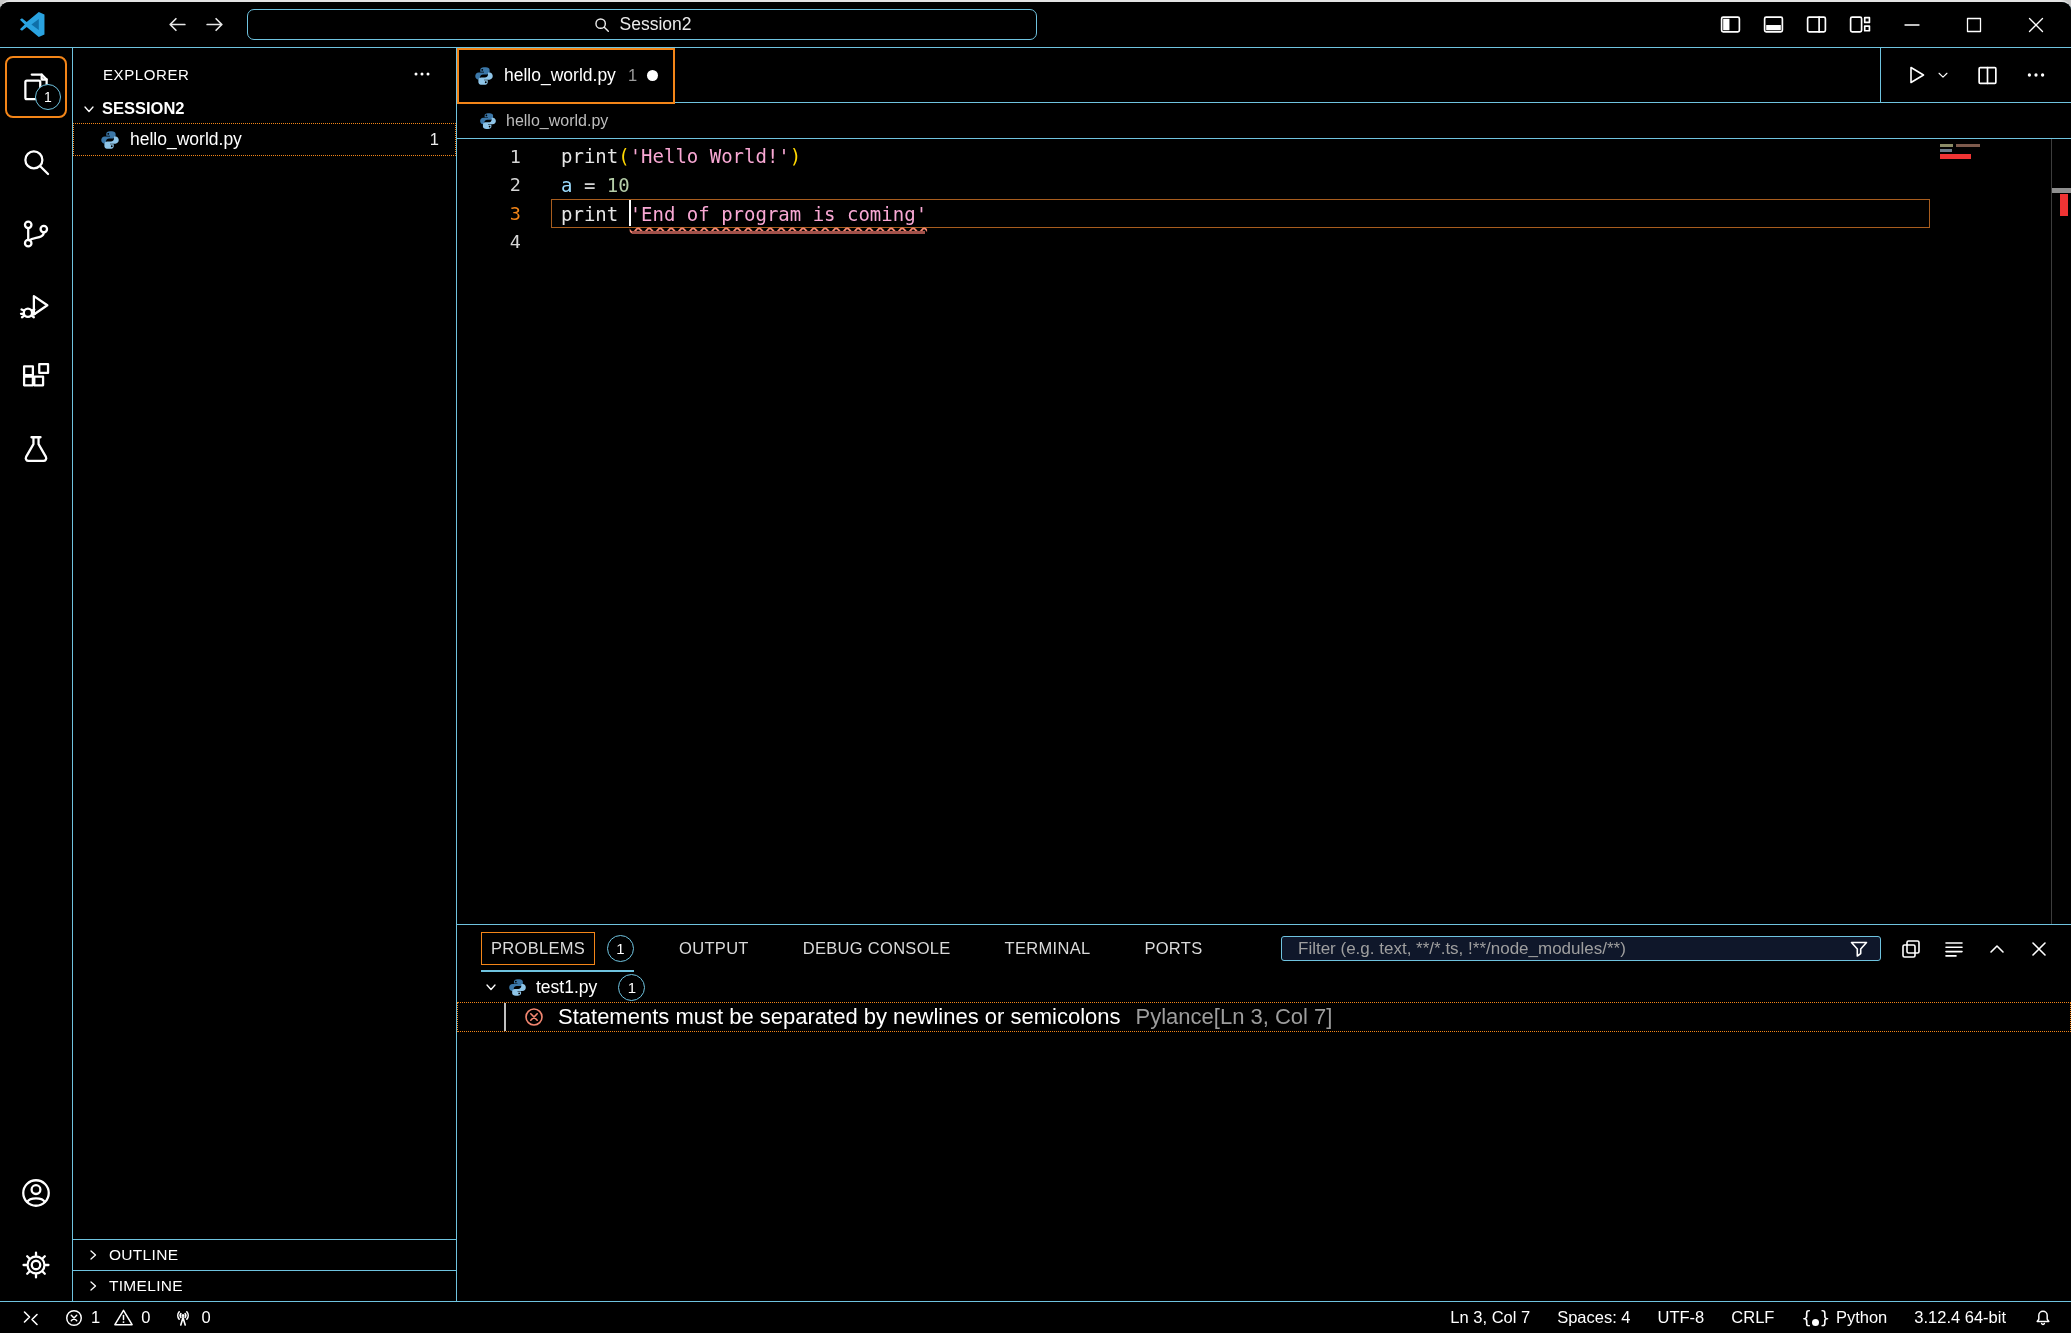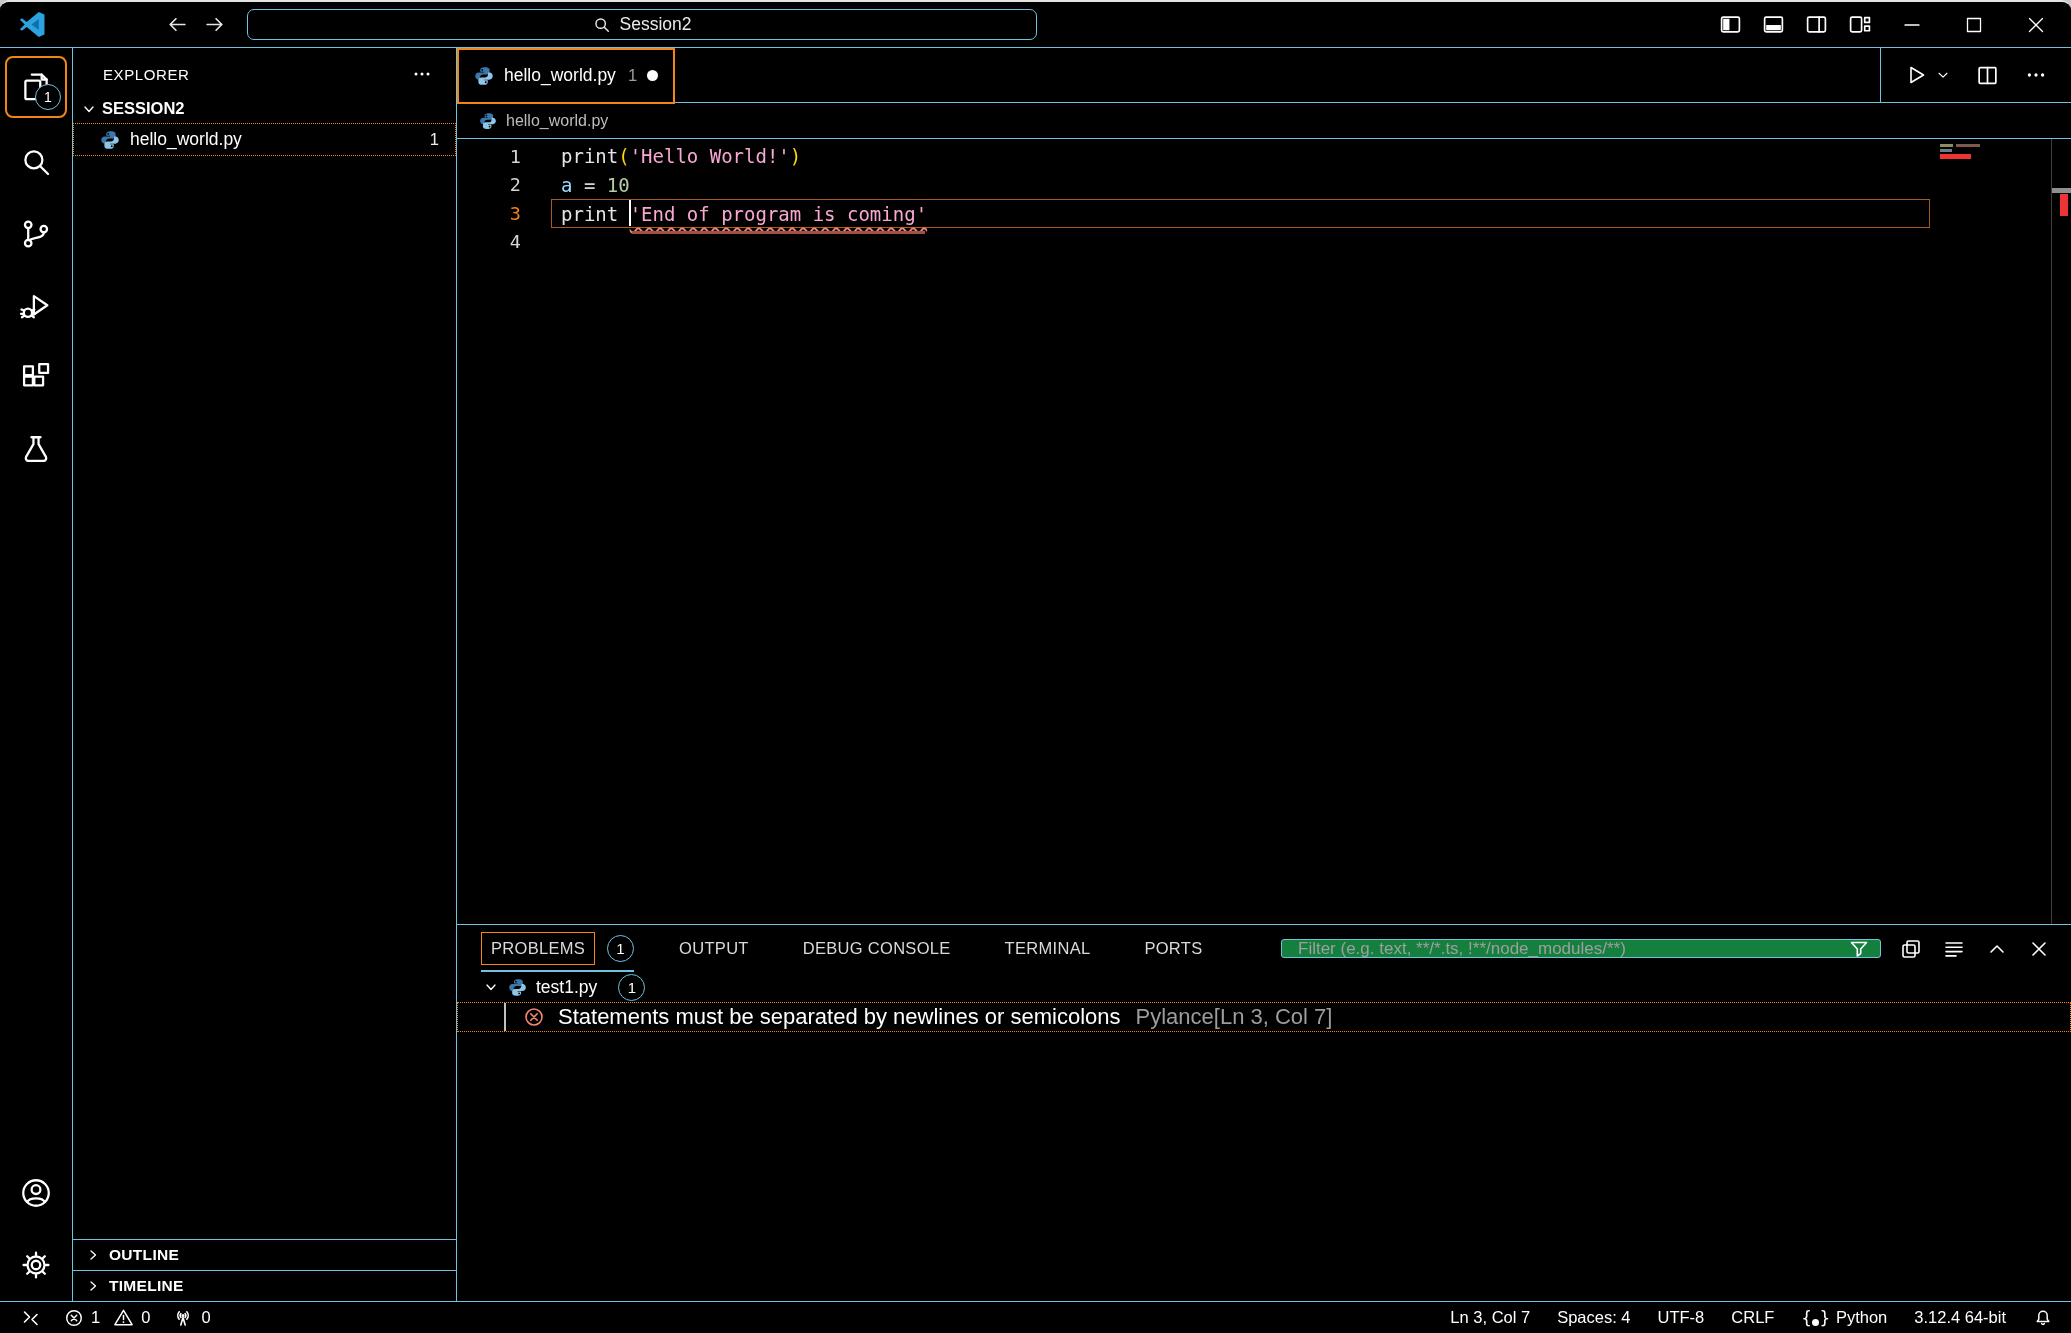--- a/index.html
+++ b/index.html
@@ -47,21 +47,21 @@
   
   .sidebar{flex:0 0 384px;border-right:1.5px solid var(--cb);display:flex;flex-direction:column;background:#000}
   .sb-header{flex:0 0 46px;display:flex;align-items:center;justify-content:space-between;padding:6px 24px 0 30px;
     font-size:15px;letter-spacing:.6px;color:#fff}
   .sb-section{flex:0 0 29px;display:flex;align-items:center;gap:5px;padding-left:8px;font-weight:bold;font-size:16.5px}
   .sb-file{flex:0 0 33px;display:flex;align-items:center;gap:10px;padding:0 16px 0 26px;
     border:1.5px dotted var(--focus);font-size:17.5px}
   .sb-file .fbadge{margin-left:auto;color:#ececec;font-size:16.5px}
   .sb-fill{flex:1}
   .sb-bottom{flex:0 0 31px;border-top:1.5px solid var(--cb);display:flex;align-items:center;gap:8px;
-    padding-left:12px;font-weight:bold;font-size:15.5px;letter-spacing:.3px}
+    padding-left:12px;font-weight:normal;font-size:15.5px;letter-spacing:.3px}
 
   
   .editor-col{flex:1;display:flex;flex-direction:column;min-width:0;background:#000}
   .tabbar{flex:0 0 55px;display:flex;align-items:stretch;border-bottom:1.5px solid var(--cb)}
   .tab{display:flex;align-items:center;gap:10px;padding:0 15px;border:2px solid var(--focus);background:#000;
     font-size:17.5px;margin-bottom:-1.5px;z-index:2}
   .tab-badge{color:#9d9d9d;font-size:16.5px;margin-left:2px}
   .dirty-dot{width:11px;height:11px;border-radius:50%;background:#fff}
   .editor-actions{margin-left:auto;display:flex;align-items:center;gap:26px;padding:0 24px;border-left:1.5px solid var(--cb);color:#fff}
   .run-group{display:flex;align-items:center;gap:9px}
@@ -91,22 +91,22 @@
 
   
   .panel{flex:0 0 377px;border-top:1.5px solid var(--cb);display:flex;flex-direction:column;background:#000}
   .panel-header{flex:0 0 47px;display:flex;align-items:center;padding:0 14px 0 24px}
   .ptab{position:relative;display:flex;align-items:center;margin-right:36px;font-size:16.5px;color:#dadada;letter-spacing:.3px}
   .ptab .plabel{padding:6px 9px}
   .ptab.active .plabel{border:1.5px solid var(--focus)}
   .ptab.active::after{content:"";position:absolute;left:0;right:0;bottom:-7px;height:2px;background:var(--cb)}
   .p-badge{width:27px;height:27px;border-radius:50%;border:1.6px solid var(--cb);display:flex;align-items:center;
     justify-content:center;font-size:15px;margin-left:12px;color:#fff}
-  .panel-filter{margin-left:auto;width:600px;height:19px;border:1.5px solid var(--cb);border-radius:3px;
-    display:flex;align-items:center;padding:0 10px 0 14px;background:#15803d}
+  .panel-filter{margin-left:auto;width:600px;height:25px;border:1.5px solid var(--cb);border-radius:3px;
+    display:flex;align-items:center;padding:0 10px 0 14px;background:#0f172a}
   .panel-filter input{flex:1;background:transparent;border:none;outline:none;color:#ddd;font-size:17px;font-family:"Liberation Sans",sans-serif}
   .panel-filter input::placeholder{color:#9f9f9f}
   .panel-actions{display:flex;align-items:center;gap:21px;margin-left:19px;padding-right:8px;color:#fff}
   .pgroup{flex:0 0 30px;display:flex;align-items:center;gap:9px;padding-left:26px;font-size:17.5px}
   .pproblem{flex:0 0 30px;display:flex;align-items:center;border:1.5px dotted var(--focus);font-size:22px}
   .indent-bar{width:2px;align-self:stretch;background:#c0c0c0;margin-left:46px}
   .perr-icon{margin-left:17px;color:#f48771}
   .pmsg{margin-left:13px;color:#fff}
   .psrc{margin-left:15px;color:var(--dim)}
   .ploc{color:var(--dim)}

